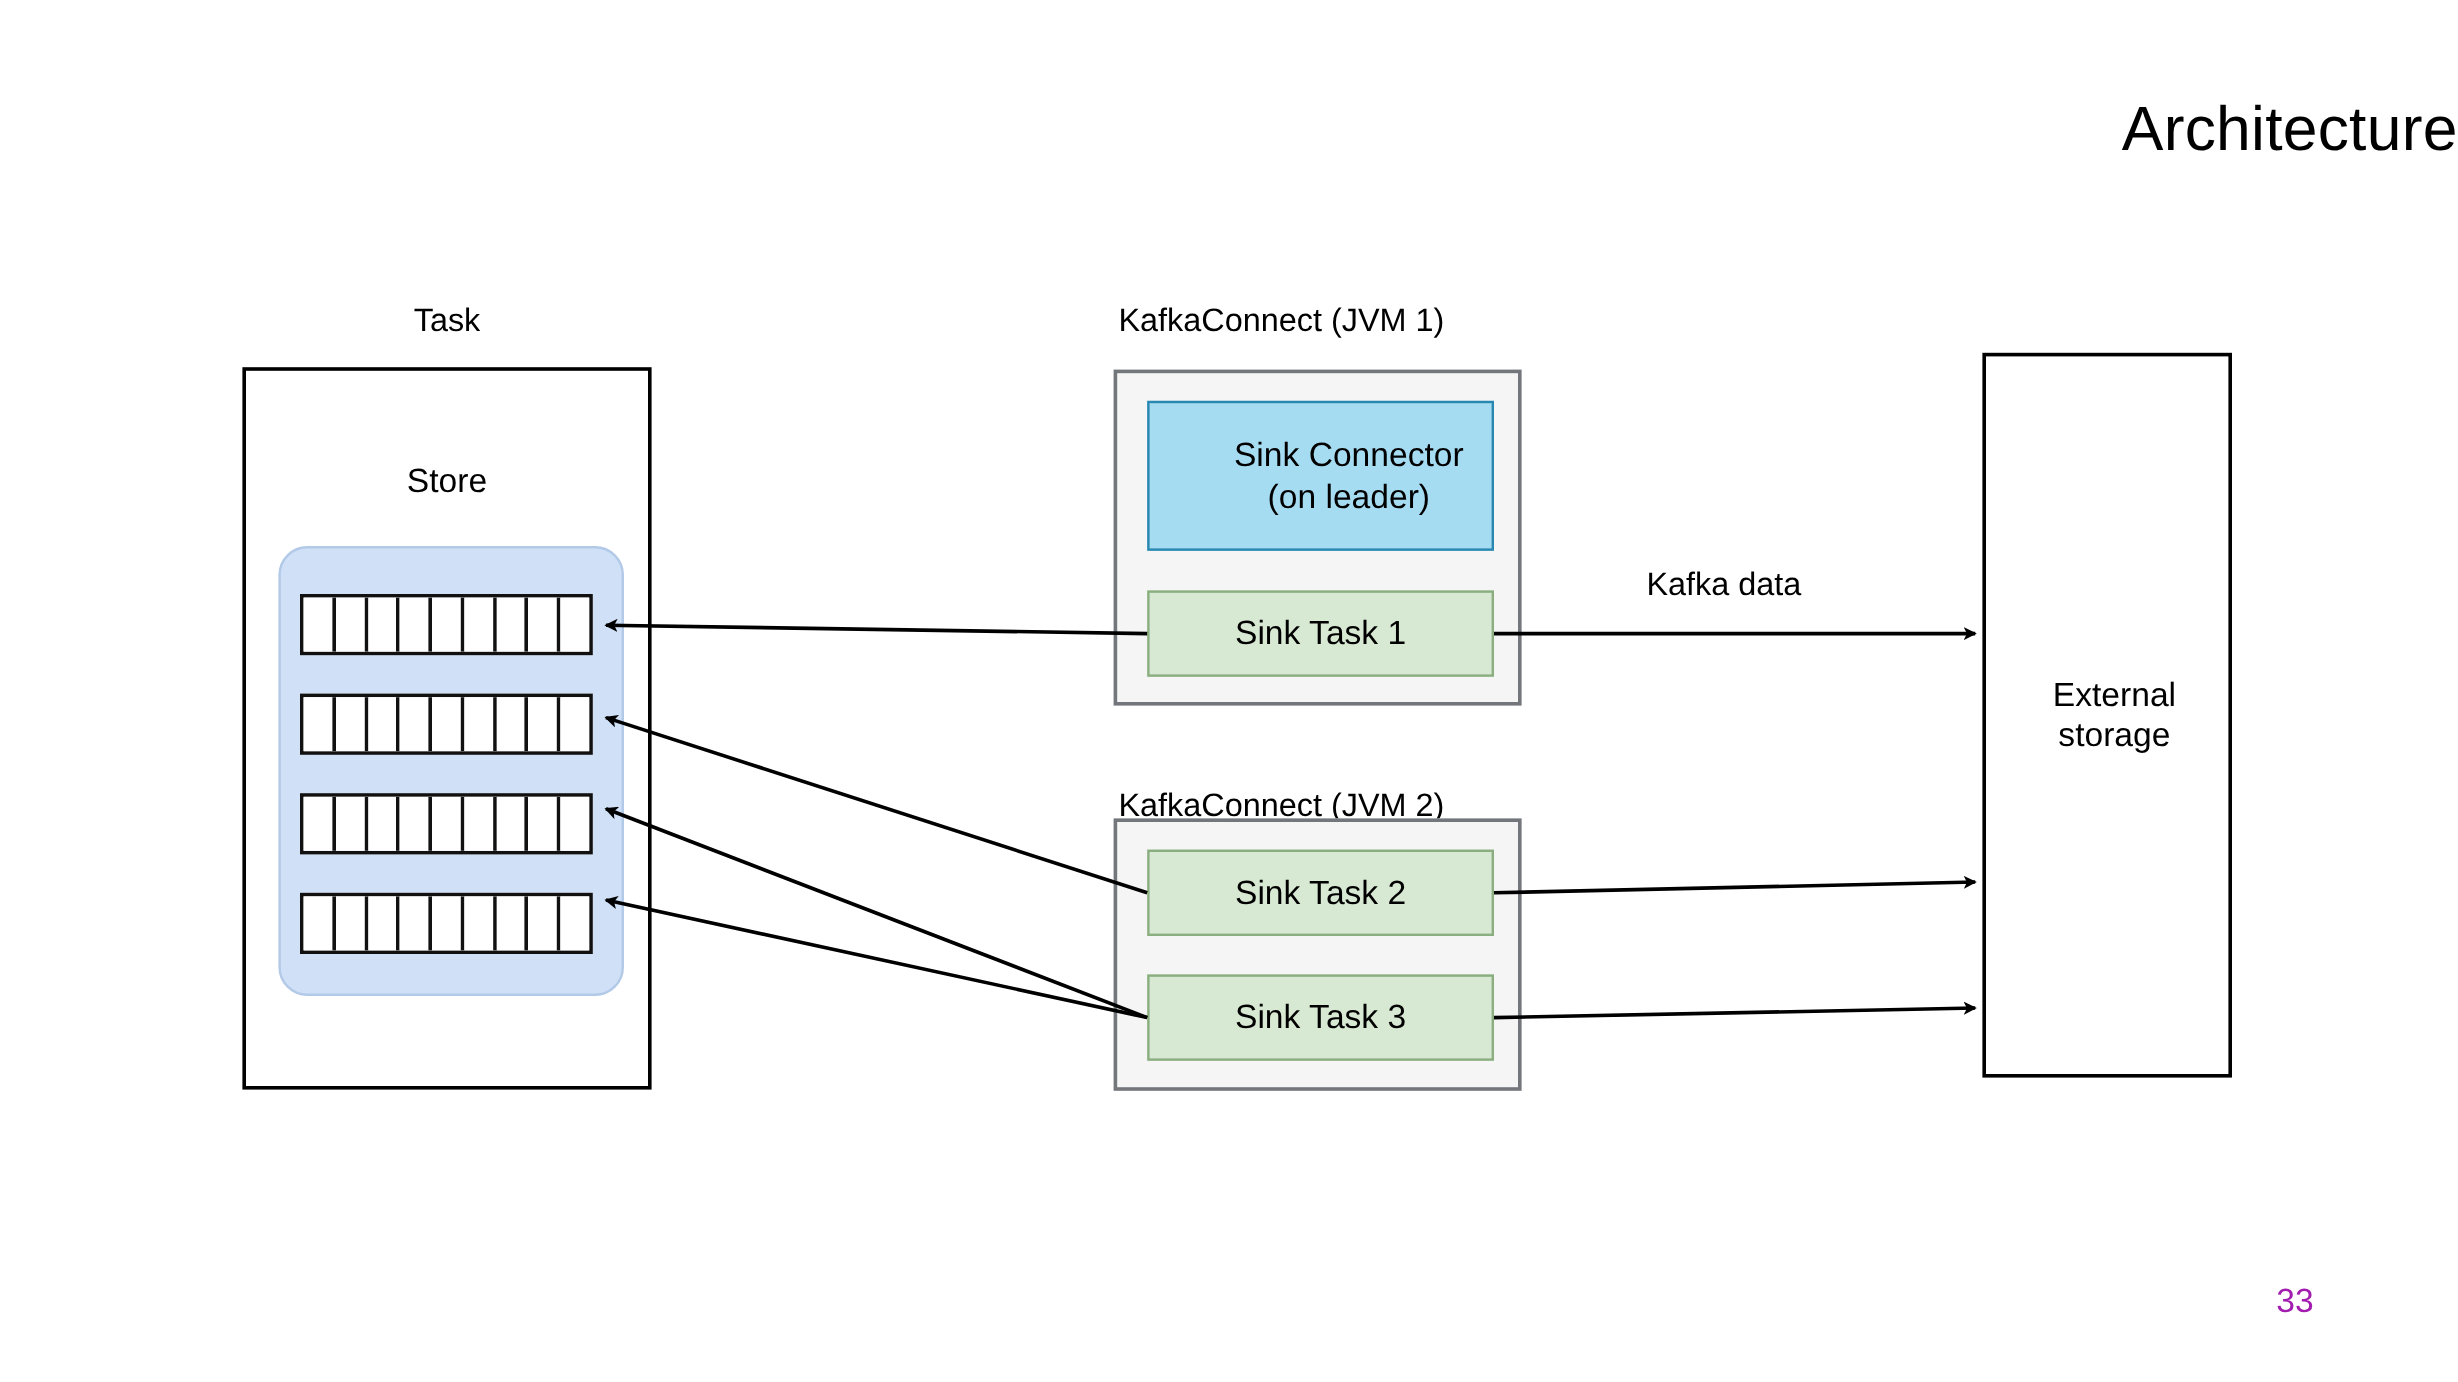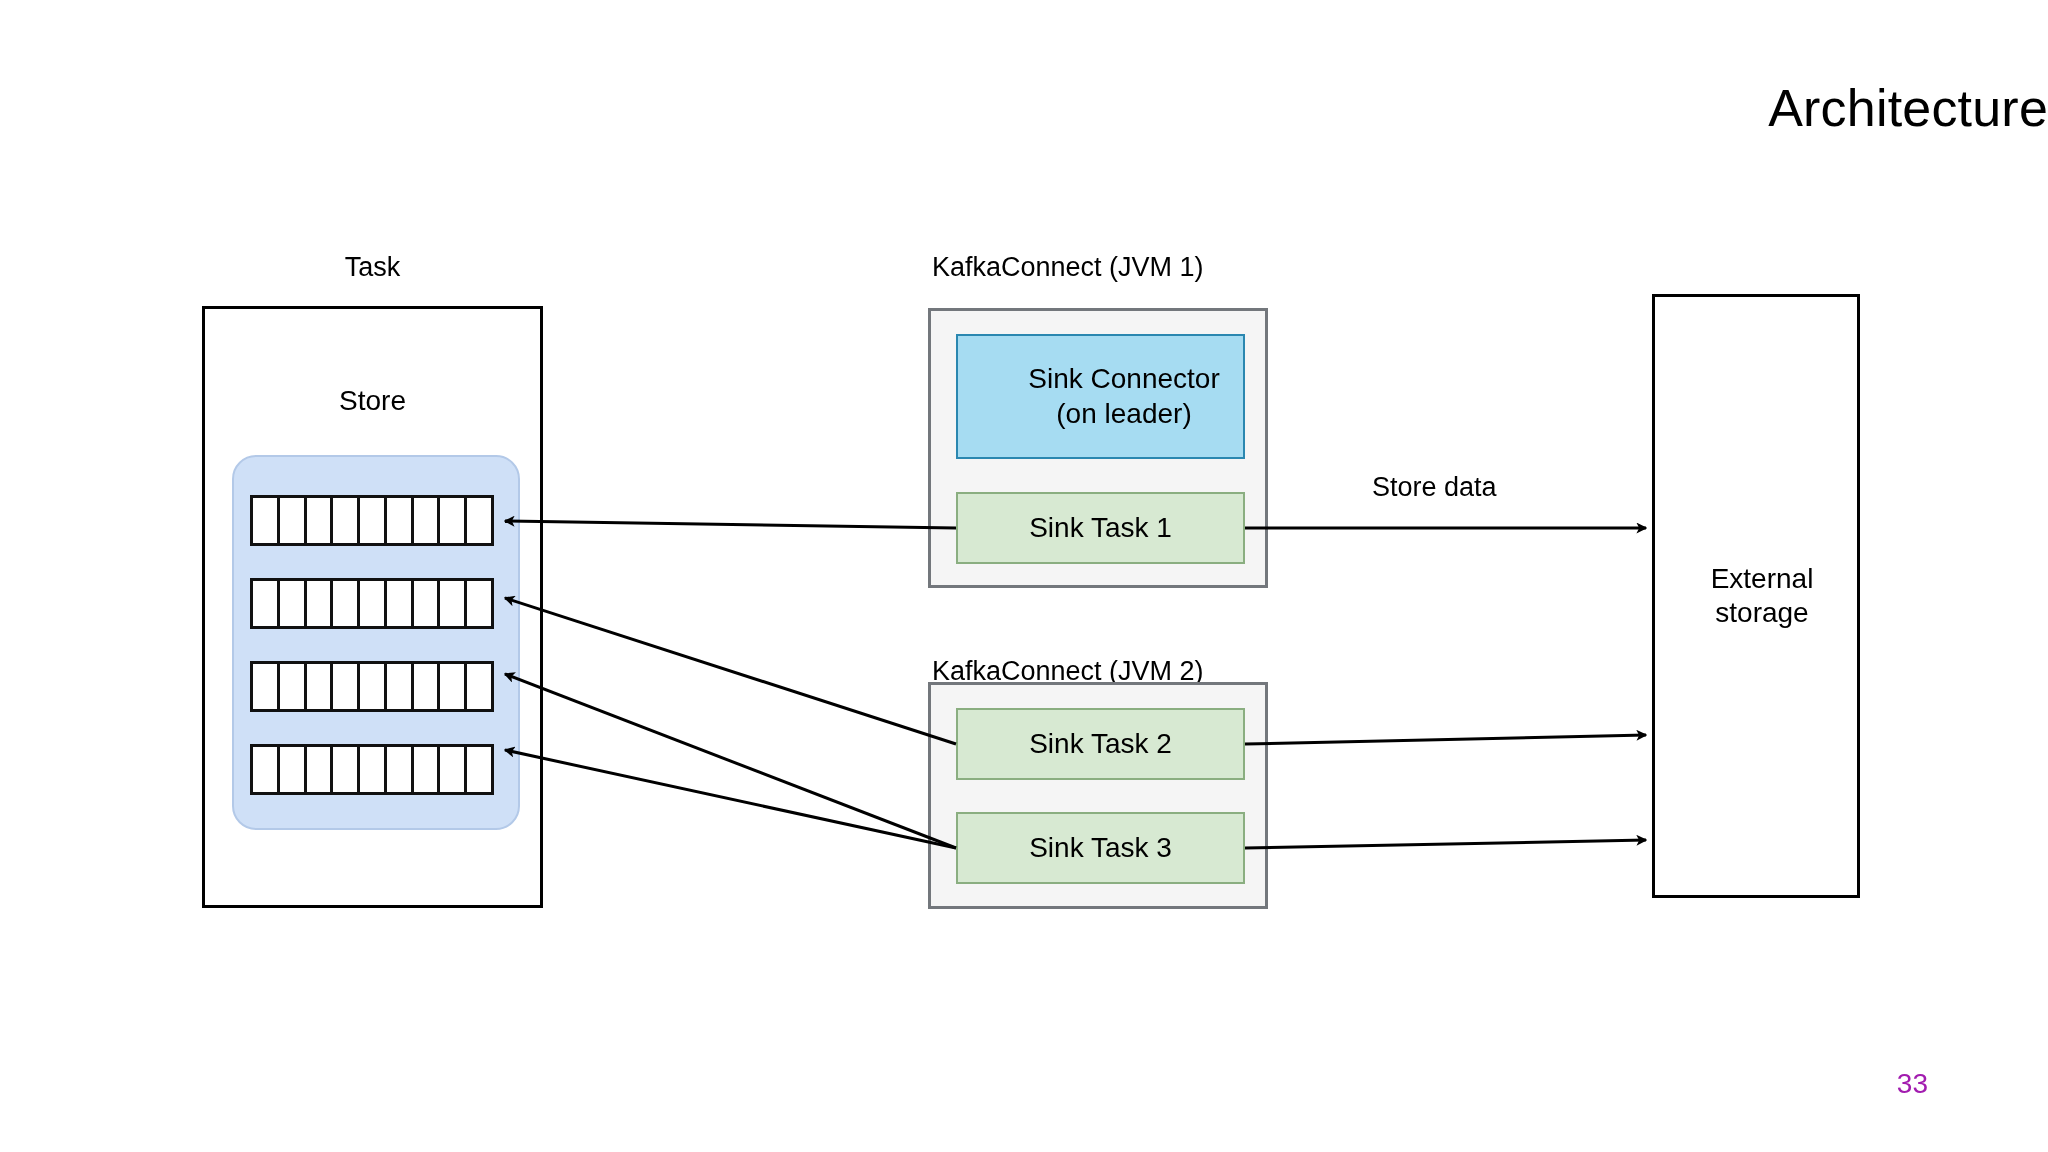--- a/index.html
+++ b/index.html
@@ -290,21 +290,21 @@
 
   <div id="sink-task-3" class="node task-node">
     <span>Sink Task 3</span>
   </div>
 
   <div class="storage-box">
     <span>External</span>
     <span>storage</span>
   </div>
 
-  <div id="store-data-label">Store data</div>
+  <div id="store-data-label">Kafka data</div>
 
   <svg id="edges" viewBox="0 0 2048 1152">
     <defs>
       <marker id="arrowEnd" viewBox="0 0 12 12" refX="10.5" refY="6" markerWidth="11" markerHeight="11" orient="auto-start-reverse" markerUnits="userSpaceOnUse">
         <path d="M 0 0 L 12 6 L 0 12 L 3 6 z" fill="#000000"></path>
       </marker>
     </defs>
 
     <line x1="956" y1="528" x2="505" y2="521" stroke="#000000" stroke-width="3" marker-end="url(#arrowEnd)"></line>
 

